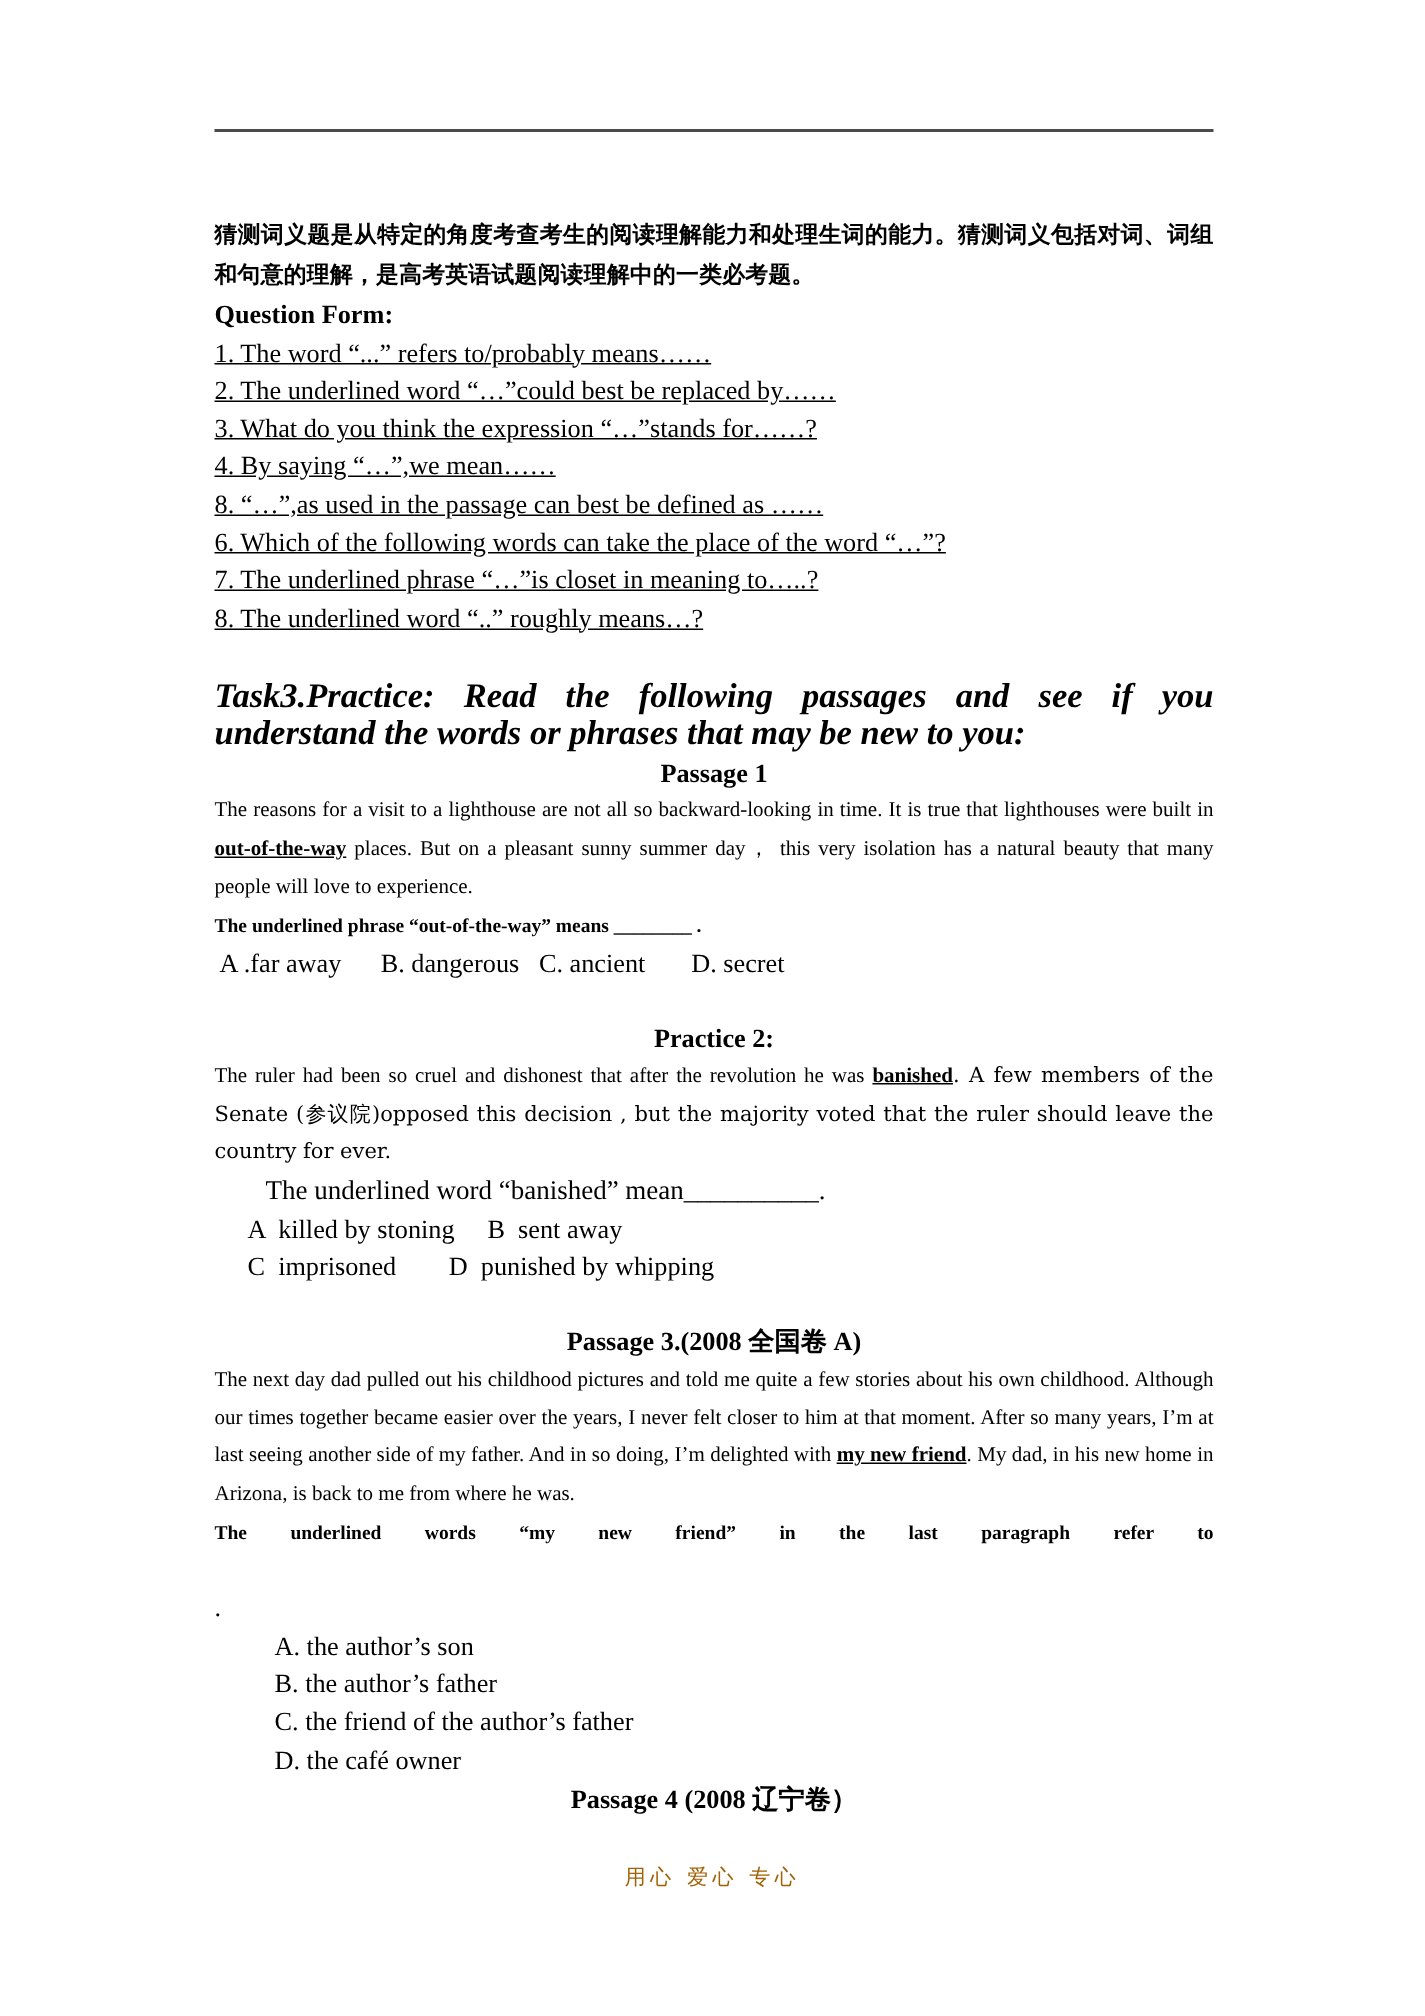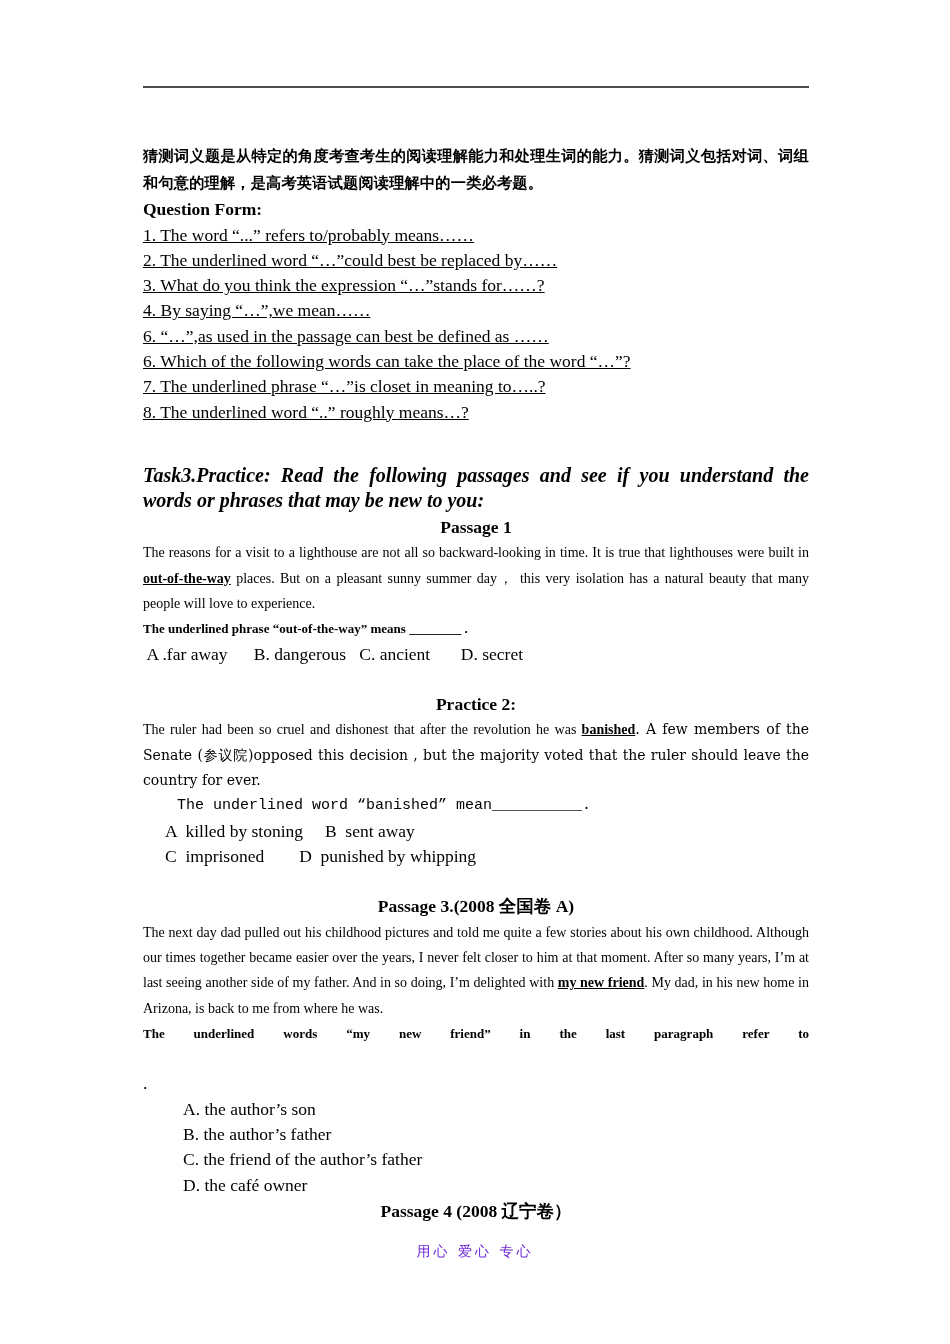--- a/index.html
+++ b/index.html
@@ -60,23 +60,23 @@
     text-decoration: underline;
   }
   .qlist li {
     font-size: 17.5px;
     line-height: 25.3px;
     white-space: nowrap;
   }
   .task-head {
     font-weight: bold;
     font-style: italic;
-    font-size: 20px;
+    font-size: 23px;
     line-height: 25.5px;
-    margin-top: 38px;
+    margin-top: 26px;
     text-align: justify;
   }
   .passage-head {
     font-weight: bold;
     font-size: 17.5px;
     text-align: center;
     line-height: 25.5px;
     margin-top: 1px;
   }
   .passage-head.spaced {
@@ -107,41 +107,40 @@
     line-height: 25.3px;
     white-space: pre;
   }
   .opts.indent {
     padding-left: 22px;
   }
   .opts.indent2 {
     padding-left: 40px;
   }
   .sub-q {
-    font-size: 15px;
+    font-size: 18px;
     line-height: 25.3px;
     padding-left: 34px;
-    font-family: Liberation Mono, monospace;
   }
   u.thick {
     font-weight: bold;
     text-decoration: underline;
   }
   .cn-inline {
     font-family: "DejaVu Serif", "Liberation Serif", serif;
   }
   .footer {
     position: absolute;
     left: 0;
     top: 1243px;
     width: 950px;
     text-align: center;
     font-family: "DejaVu Sans", "Liberation Sans", sans-serif;
     font-size: 14px;
-    color: #6d28d9;
+    color: #a16207;
     letter-spacing: 3px;
   }
   .dot-line {
     font-size: 17.5px;
     line-height: 25.3px;
   }
 </style>
 </head>
 <body>
 
@@ -153,21 +152,21 @@
 
     <p class="cn-para">猜测词义题是从特定的角度考查考生的阅读理解能力和处理生词的能力。猜测词义包括对词、词组和句意的理解，是高考英语试题阅读理解中的一类必考题。</p>
 
     <p class="qform-title">Question Form:</p>
 
     <ul class="qlist">
       <li>1. The word “...” refers to/probably means……</li>
       <li>2. The underlined word “…”could best be replaced by……</li>
       <li>3. What do you think the expression “…”stands for……?</li>
       <li>4. By saying “…”,we mean……</li>
-      <li>6. “…”,as used in the passage can best be defined as ……</li>
+      <li>8. “…”,as used in the passage can best be defined as ……</li>
       <li>6. Which of the following words can take the place of the word  “…”?</li>
       <li>7. The underlined phrase “…”is closet in meaning to…..?</li>
       <li>8. The underlined word “..” roughly means…?</li>
     </ul>
 
     <p class="task-head">Task3.Practice: Read the following passages and see if you understand the words or phrases that may be new to you:</p>
 
     <p class="passage-head">Passage 1</p>
     <p class="body-text"><span>The reasons for a visit to a lighthouse are not all so backward-looking in time. It is true that lighthouses were built in </span><u class="thick">out-of-the-way</u><span> places. But on a pleasant sunny summer day， this very isolation has a natural beauty that many people will love to experience.</span></p>
     <p class="q-bold">The underlined phrase “out-of-the-way” means ________ .</p>

